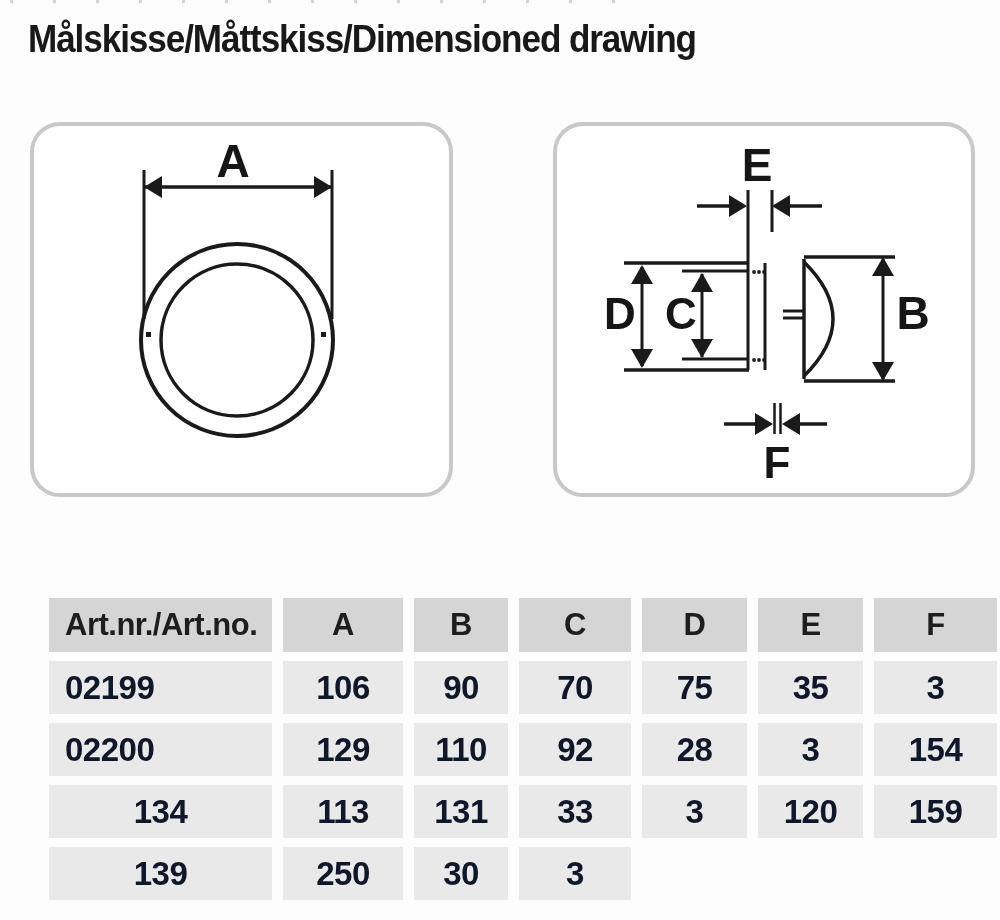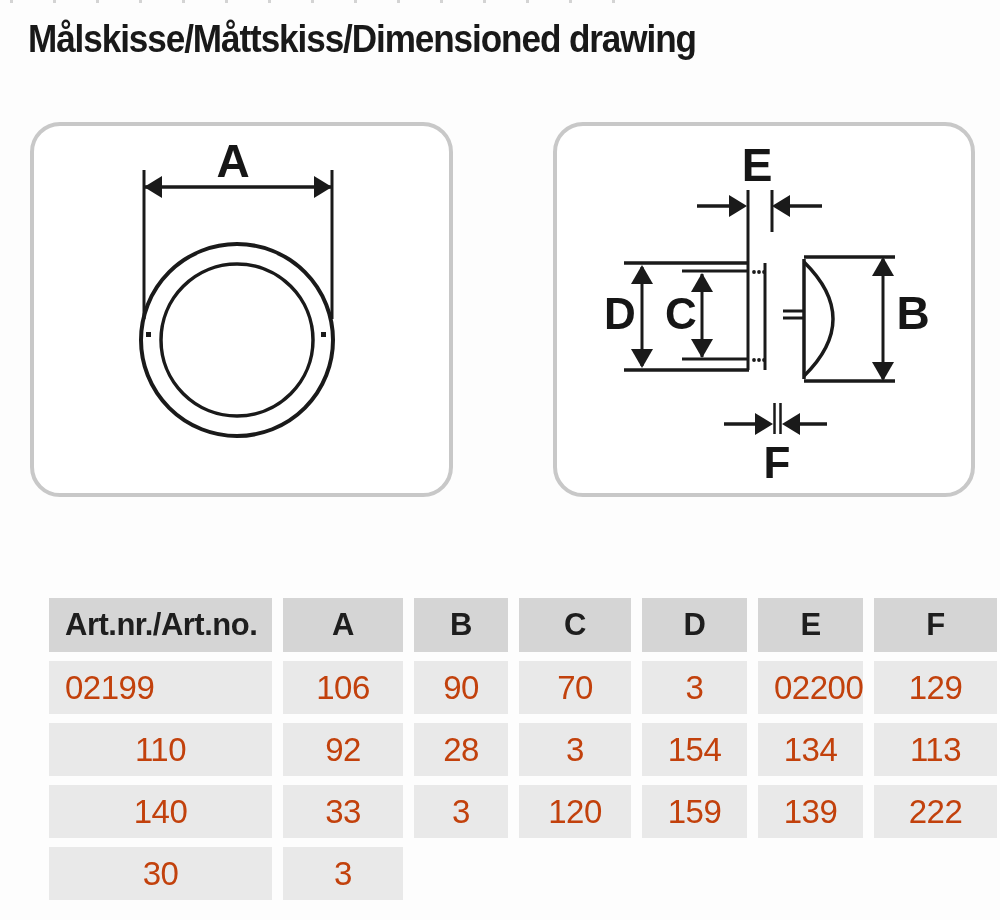--- a/index.html
+++ b/index.html
@@ -46,21 +46,21 @@
   .cell{
     display:flex;align-items:center;justify-content:center;
     overflow:hidden;
   }
   .cell.th{
     background:#d5d5d5;
     font-size:31px;font-weight:bold;color:#1e1e1e;letter-spacing:-.5px;
   }
   .cell.td{
     background:#e9e9e9;
-    font-size:33px;font-weight:400;color:#c2410c;letter-spacing:-.5px;
+    font-size:33px;font-weight:700;color:#0f172a;letter-spacing:-.5px;
   }
   .cell.first{justify-content:flex-start;padding-left:16px;}
 </style>
 </head>
 <body>
 
 <div class="scan-noise"></div>
 
 <h1 class="page-title">Målskisse/Måttskiss/Dimensioned drawing</h1>
 
@@ -145,35 +145,37 @@
   <div class="cell th">B</div>
   <div class="cell th">C</div>
   <div class="cell th">D</div>
   <div class="cell th">E</div>
   <div class="cell th">F</div>
 
   <div class="cell td first">02199</div>
   <div class="cell td">106</div>
   <div class="cell td">90</div>
   <div class="cell td">70</div>
+  <div class="cell td">75</div>
+  <div class="cell td">35</div>
   <div class="cell td">3</div>
 
   <div class="cell td first">02200</div>
   <div class="cell td">129</div>
   <div class="cell td">110</div>
   <div class="cell td">92</div>
   <div class="cell td">28</div>
   <div class="cell td">3</div>
 
   <div class="cell td">154</div>
   <div class="cell td">134</div>
   <div class="cell td">113</div>
-  <div class="cell td">140</div>
+  <div class="cell td">131</div>
   <div class="cell td">33</div>
   <div class="cell td">3</div>
 
   <div class="cell td">120</div>
   <div class="cell td">159</div>
   <div class="cell td">139</div>
-  <div class="cell td">222</div>
+  <div class="cell td">250</div>
   <div class="cell td">30</div>
   <div class="cell td">3</div>
 </div>
 
 </body></html>

